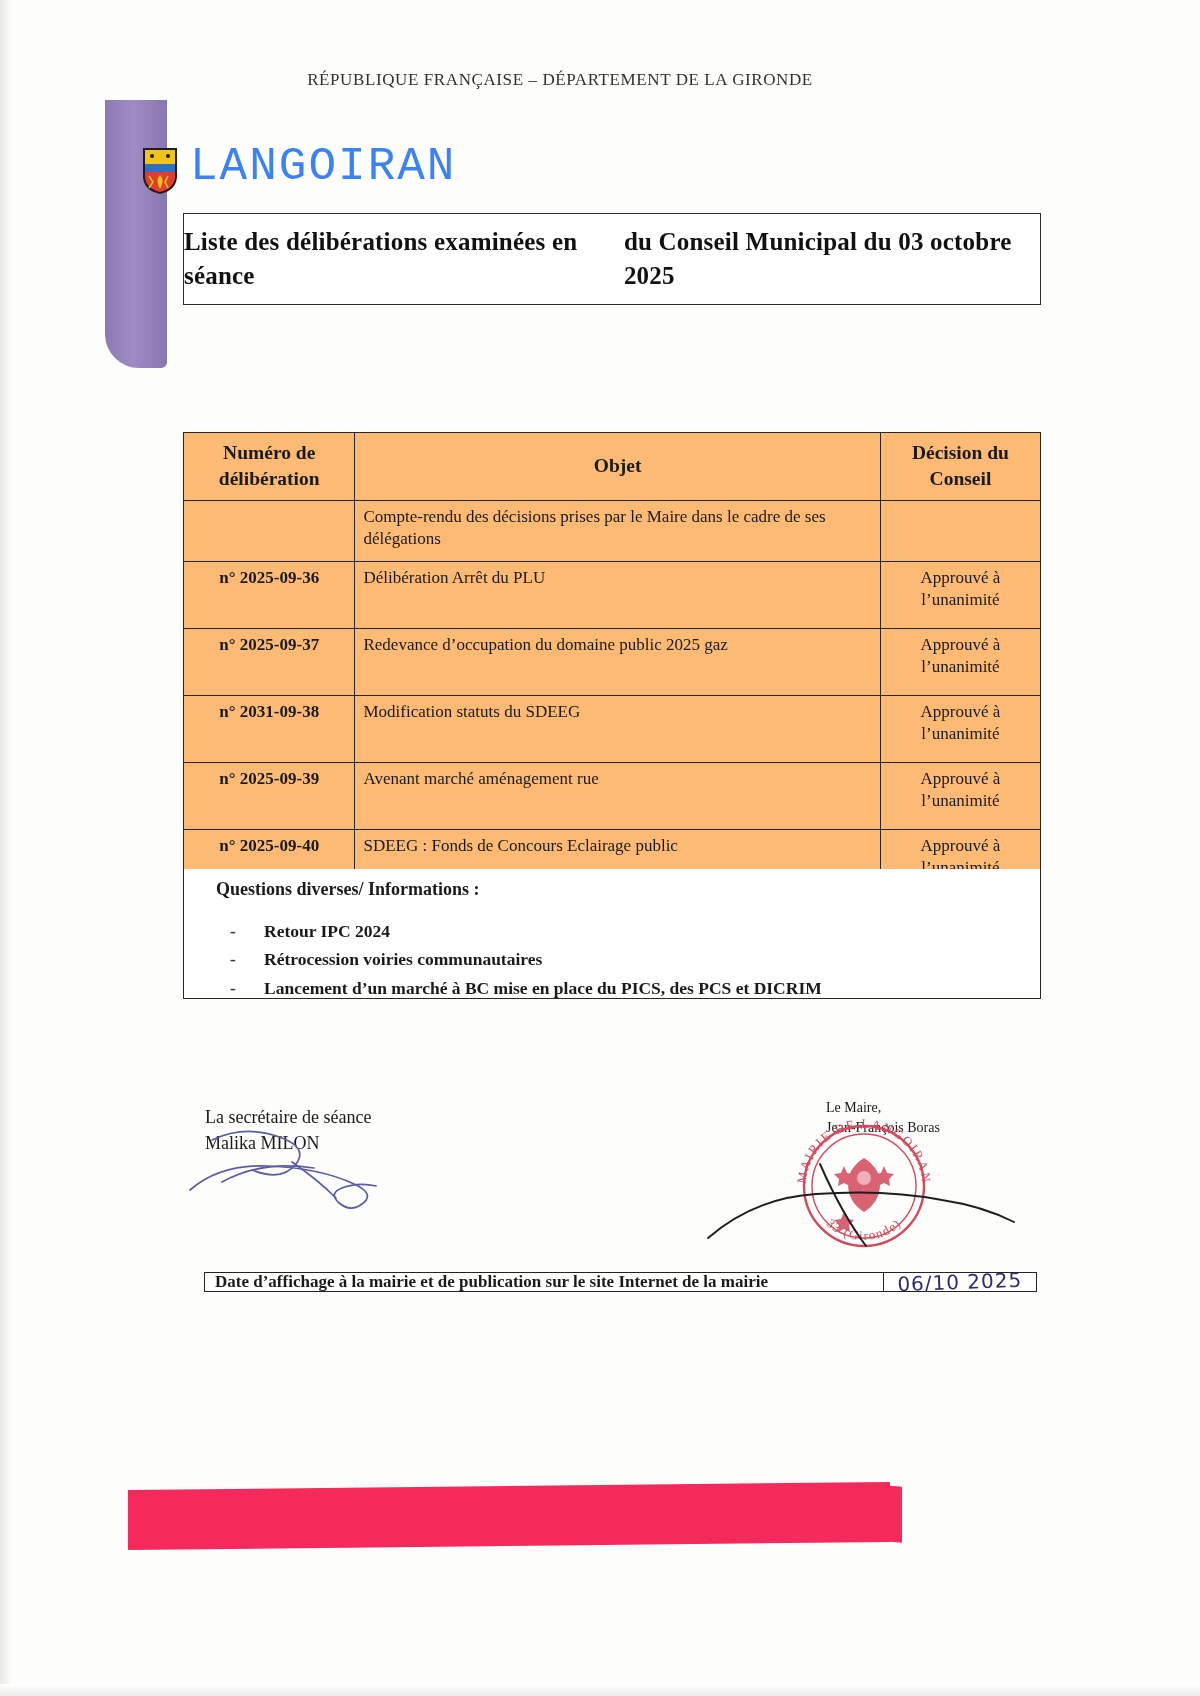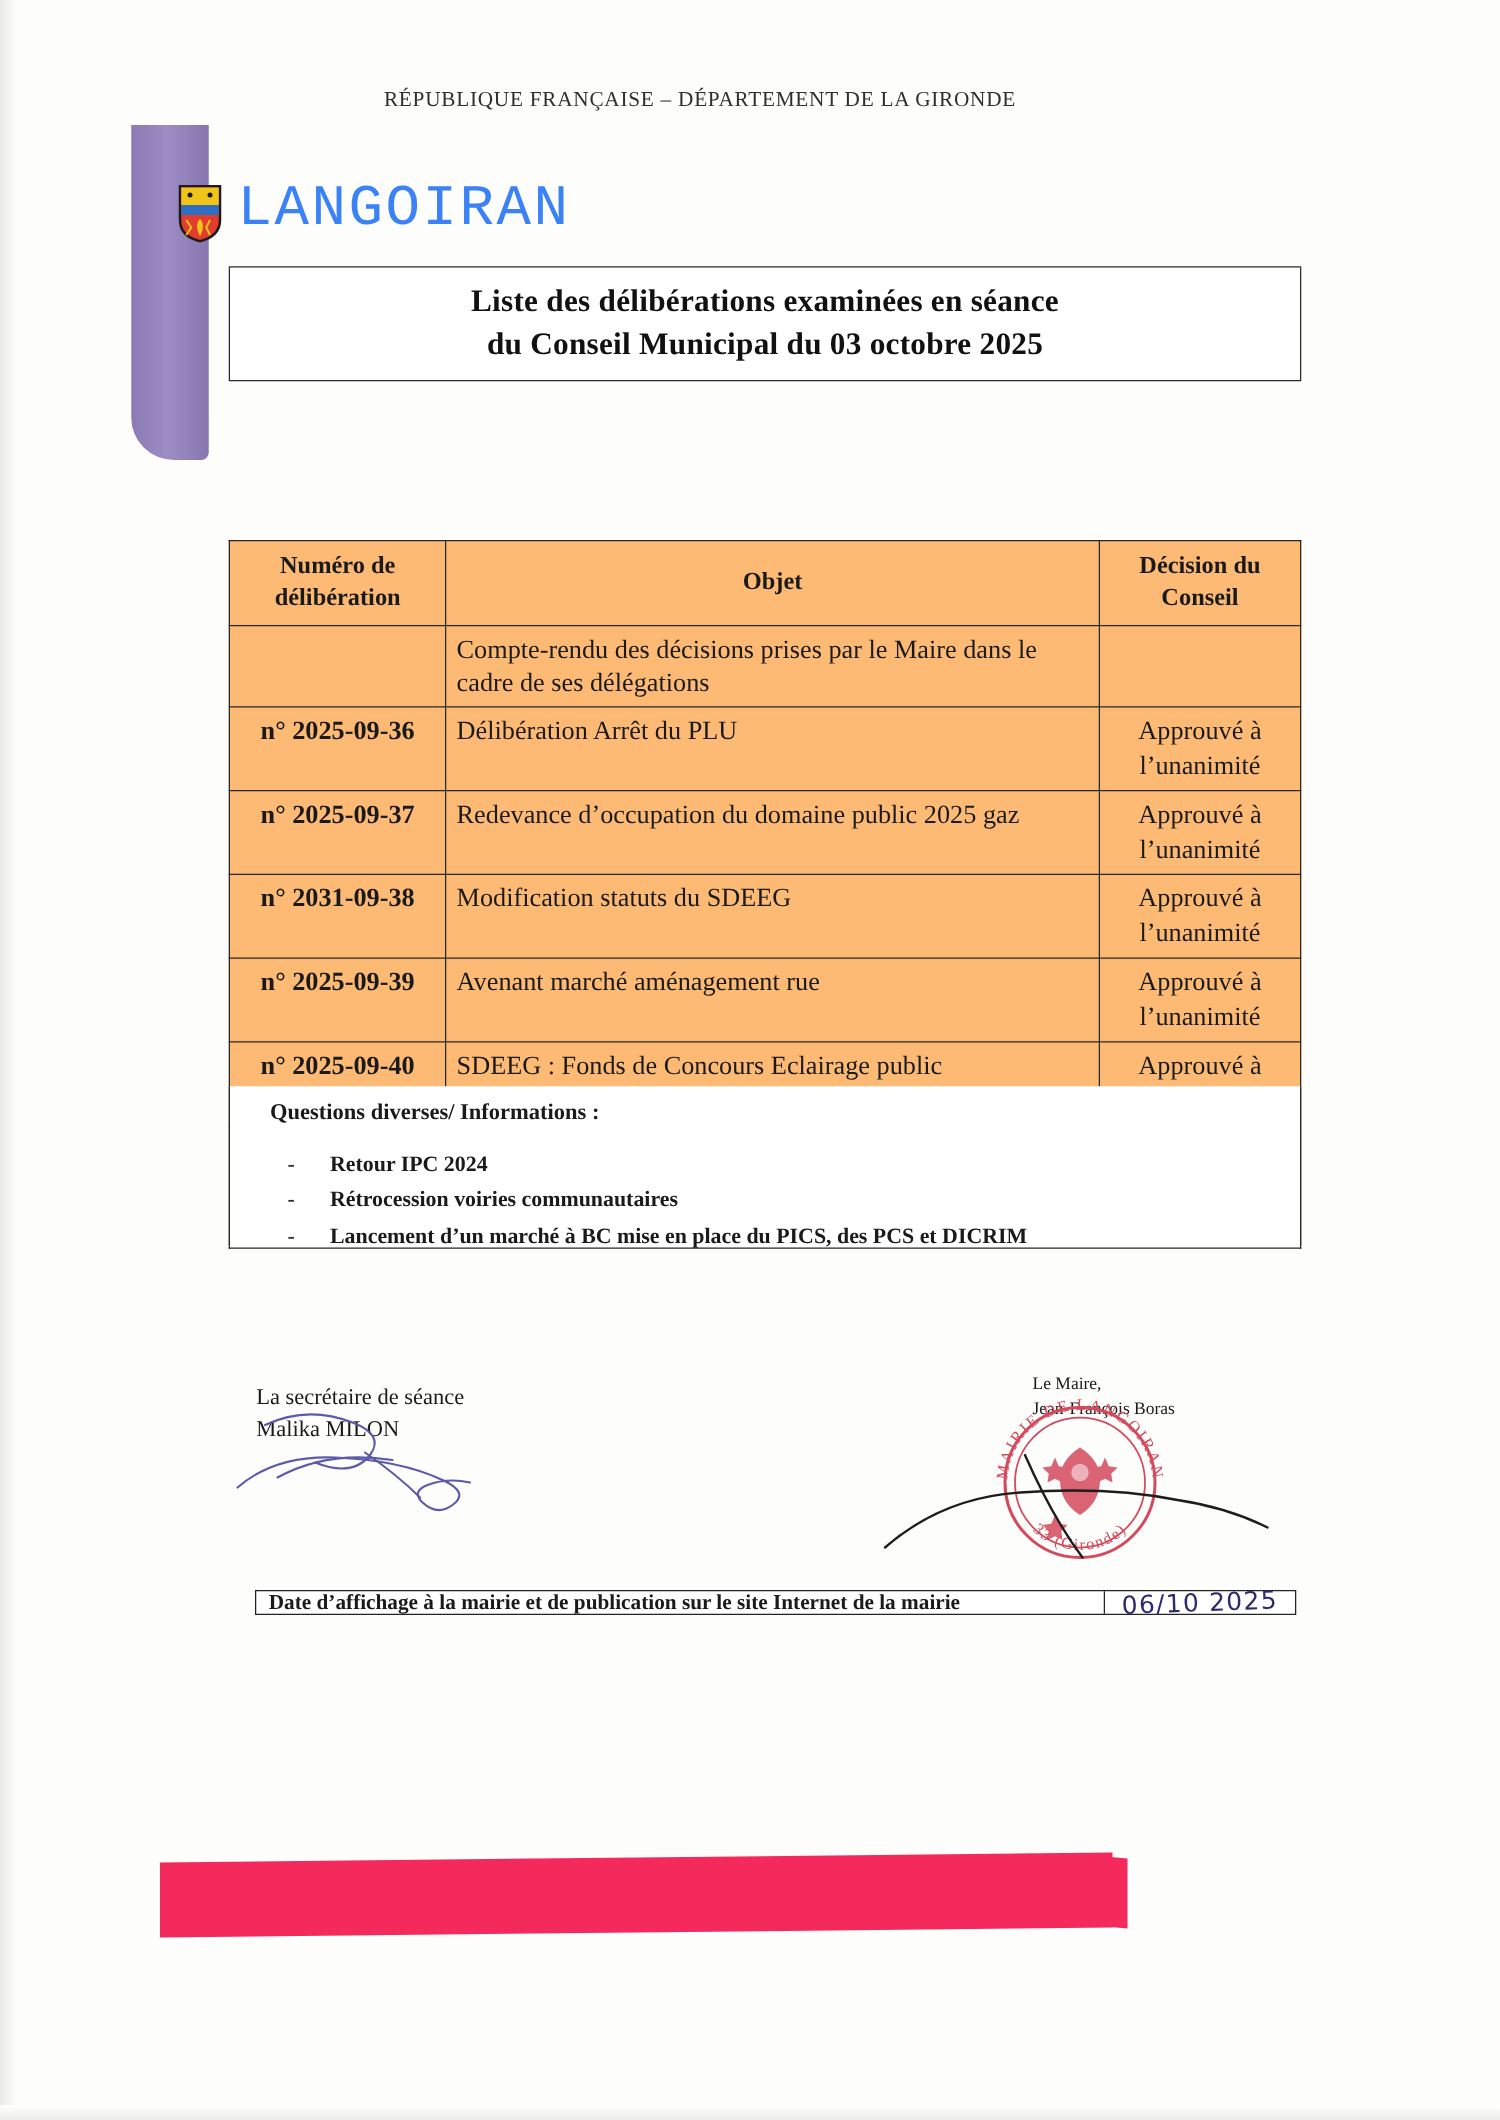--- a/index.html
+++ b/index.html
@@ -44,42 +44,42 @@
     color:#3b82f6;
     line-height:1;
   }
 
   
   .title-box{
     position:absolute;left:183px;top:213px;
     width:858px;height:92px;
     border:1.5px solid #2b2b2b;
     box-sizing:border-box;
-    display:flex;flex-direction:column;
+    display:flex;flex-direction:row;
     align-items:center;justify-content:center;
     background:#fff;
   }
   .title-box .line{
     font-weight:bold;font-size:25px;
     letter-spacing:.2px;line-height:1.35;
     color:#111;
   }
 
   
   .tbl{
     position:absolute;left:183px;top:432px;
     width:858px;
     border-collapse:collapse;
     background:#fdba74;
   }
   .tbl td,.tbl th{
     border:1.1px solid #272727;
     vertical-align:top;
     padding:5px 8px;
-    font-size:21px;
+    font-size:17px;
     line-height:1.3;
   }
   .tbl th{
     font-weight:bold;font-size:19.5px;
     text-align:center;vertical-align:middle;
     line-height:1.35;
     padding:7px 6px;
   }
   .c-num{width:160px;text-align:center;font-weight:bold;font-size:17px;white-space:nowrap;}
   .c-obj{width:548px;}

